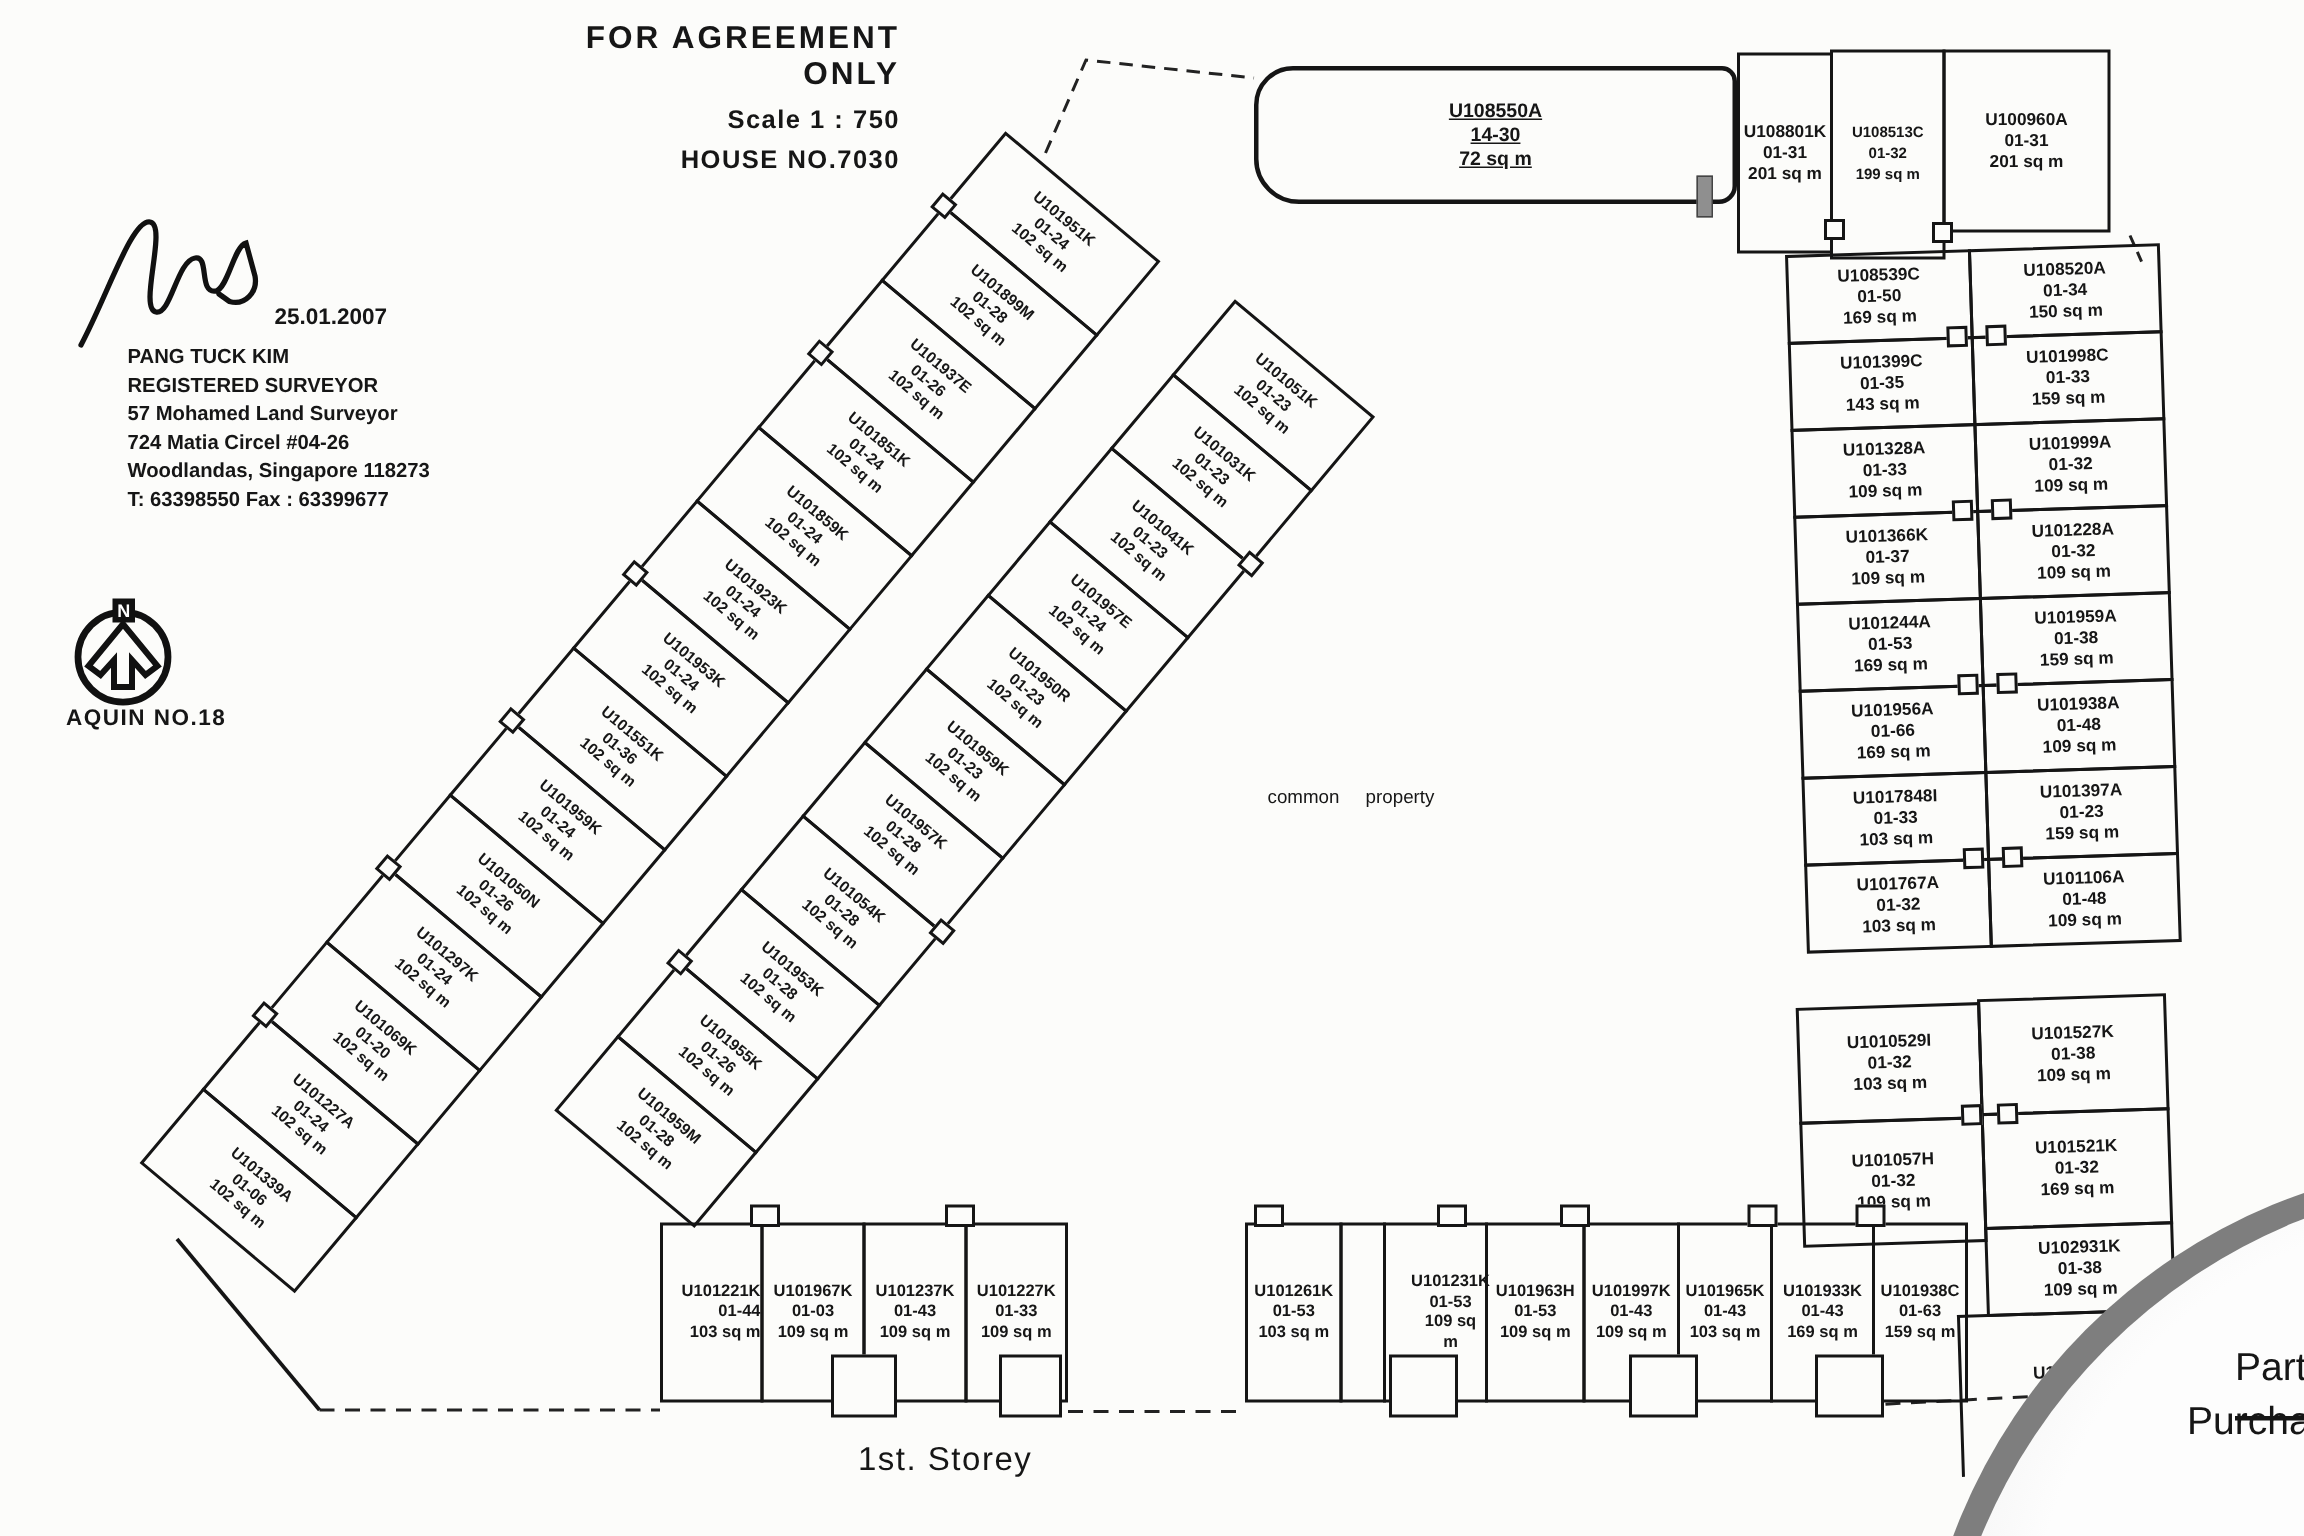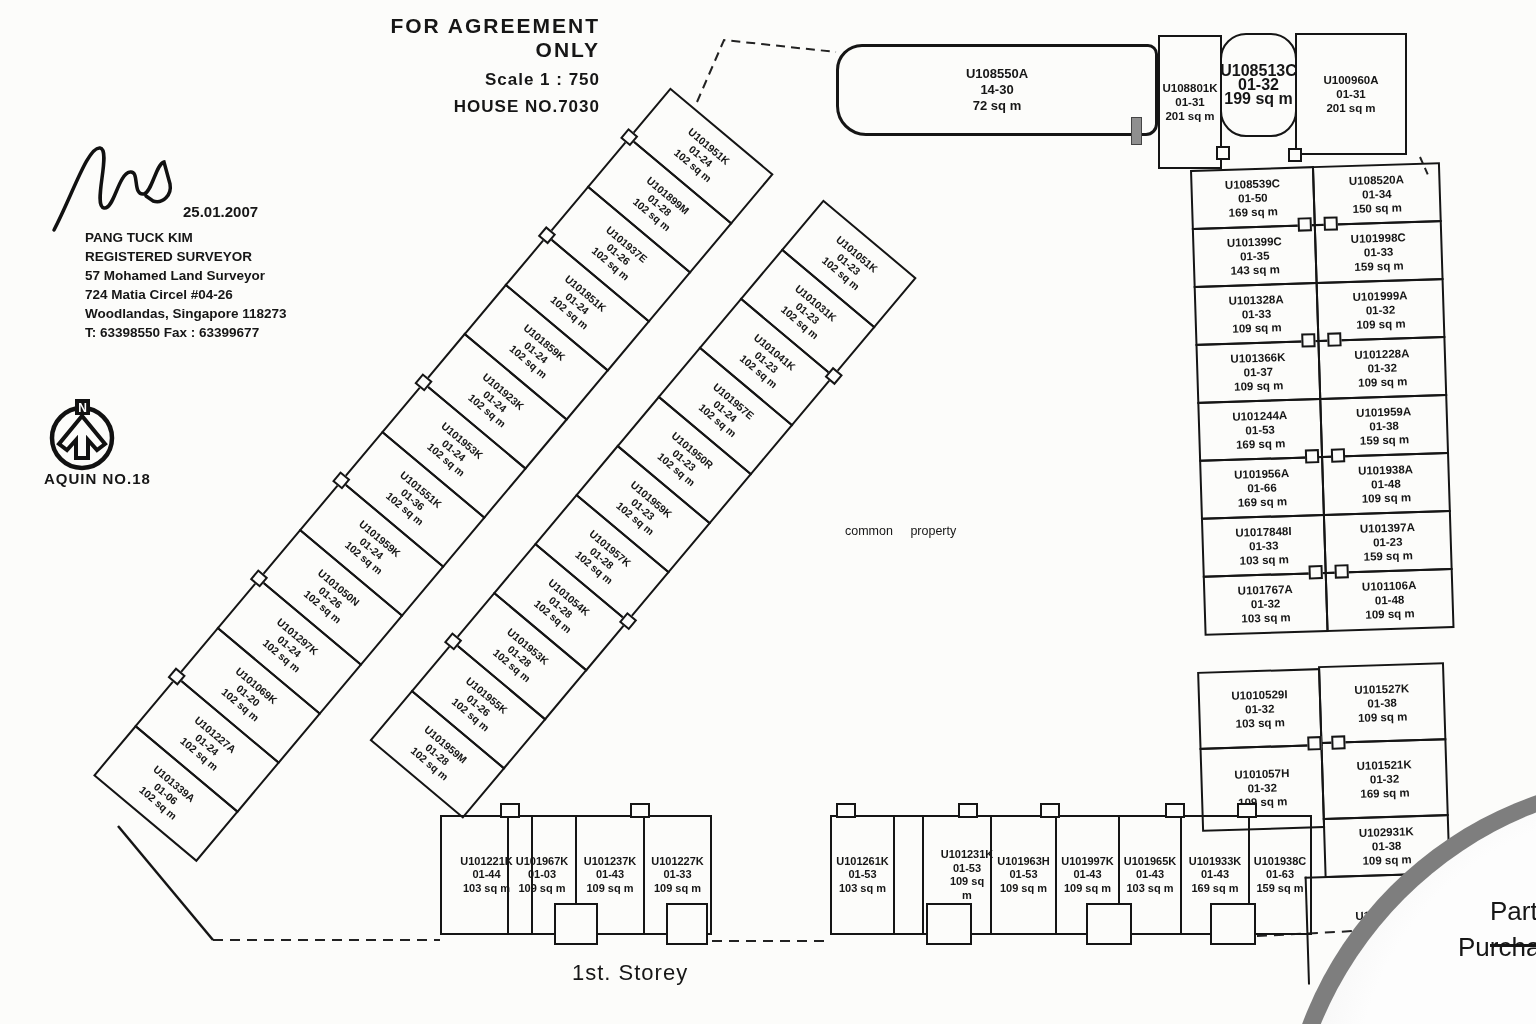--- a/index.html
+++ b/index.html
@@ -23,21 +23,21 @@
   .cell span{display:block;font-weight:bold;}
   .conn{position:absolute;width:14px;height:14px;background:#fcfcfa;border:2px solid #151515;
         box-sizing:border-box;z-index:4;}
   .tab{position:absolute;width:20px;height:15px;background:#fcfcfa;border:2px solid #151515;
        box-sizing:border-box;z-index:4;}
   .porch{position:absolute;background:#fcfcfa;border:2px solid #151515;box-sizing:border-box;z-index:4;}
   
   .topround{position:absolute;left:836px;top:44px;width:322px;height:92px;box-sizing:border-box;
             border:3px solid #151515;border-radius:26px 10px 12px 30px;z-index:2;
             display:flex;flex-direction:column;align-items:center;justify-content:center;text-align:center;}
-  .topround span{display:block;font-weight:bold;font-size:13px;line-height:16px;}
+  .topround span{display:block;font-weight:bold;font-size:13px;line-height:16px;text-decoration:underline;}
   .graybar{position:absolute;left:292px;top:70px;width:9px;height:26px;background:#8f8f8f;border:1px solid #444;}
   
   .rightblock{position:absolute;left:1190px;top:170px;width:250px;height:466px;
               transform:rotate(-1.8deg);transform-origin:0 0;z-index:2;}
   .rightblock .cell{font-size:11.5px;line-height:14px;}
   .rightblock .cl{left:0;width:124px;height:60px;}
   .rightblock .cr{left:122px;width:128px;height:60px;}
   
   .lowblock{position:absolute;left:1195px;top:668px;width:260px;height:330px;
             transform:rotate(-1.8deg);transform-origin:0 0;z-index:2;}
@@ -117,21 +117,21 @@
     <span>14-30</span>
     <span>72 sq m</span>
     <i class="graybar"></i>
   </div>
 
   <div class="cell" style="left:1158px;top:35px;width:64px;height:134px;font-size:11.5px;line-height:14px;">
     <span>U108801K</span>
     <span>01-31</span>
     <span>201 sq m</span>
   </div>
-  <div class="cell" style="left:1220px;top:33px;width:77px;height:104px;font-size:16px;line-height:14px;border-radius:26px;">
+  <div class="cell" style="left:1220px;top:33px;width:77px;height:140px;font-size:10px;line-height:14px;">
     <span>U108513C</span>
     <span>01-32</span>
     <span>199 sq m</span>
   </div>
   <div class="cell" style="left:1295px;top:33px;width:112px;height:122px;font-size:11.5px;line-height:14px;">
     <span>U100960A</span>
     <span>01-31</span>
     <span>201 sq m</span>
   </div>
   <i class="conn" style="left:1216px;top:146px;"></i>
@@ -396,21 +396,21 @@
         <span>01-26</span>
         <span>102 sq m</span>
       </div>
     <div class="cell">
         <span>U101959M</span>
         <span>01-28</span>
         <span>102 sq m</span>
       </div>
   </div>
 
-  <div class="cell shop" style="left:440px;width:93px;">
+  <div class="cell shop" style="left:440px;width:69px;align-items:flex-end;">
       <span>U101221K</span>
       <span>01-44</span>
       <span>103 sq m</span>
     </div>
   <div class="cell shop" style="left:507px;width:70px;">
       <span>U101967K</span>
       <span>01-03</span>
       <span>109 sq m</span>
     </div>
   <div class="cell shop" style="left:575px;width:70px;">

